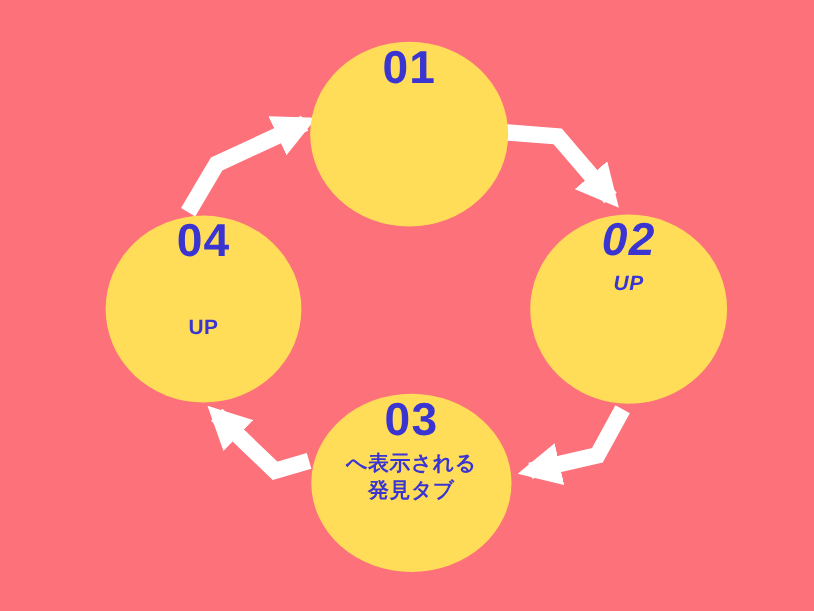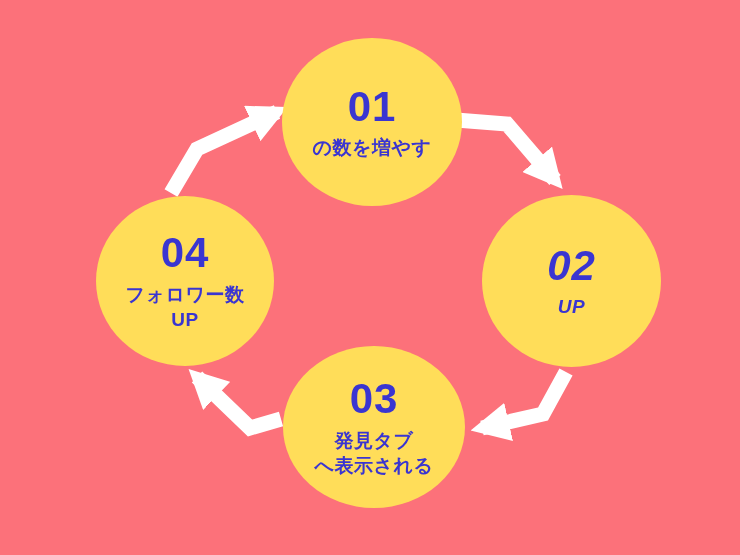--- a/index.html
+++ b/index.html
@@ -34,28 +34,28 @@
     stroke-miterlimit:6;
   }
   .arrowhead{ fill:var(--arrow); }
   .circle{
     position:absolute;
     border-radius:50%;
     background:var(--circle);
     display:flex;
     flex-direction:column;
     align-items:center;
-    justify-content:center;
+    justify-content:flex-start;
     text-align:center;
     color:var(--text);
   }
   .c1{ left:282px; top:38px;  width:180px; height:168px; }
   .c2{ left:482px; top:195px; width:179px; height:172px;font-style:italic; }
-  .c3{ left:283px; top:346px; width:182px; height:162px; }
-  .c4{ left:96px;  top:196px; width:178px; height:170px; }
+  .c3{ left:283px; top:358px; width:182px; height:162px; }
+  .c4{ left:96px;  top:196px; width:178px; height:170px;gap:39px; }
   .num{
     font-size:42px;
     font-weight:bold;
     letter-spacing:1px;
     line-height:1.1;
     margin-bottom:5px;
   }
   .line{
     font-size:19px;
     font-weight:bold;
@@ -76,33 +76,31 @@
       </marker>
     </defs>
     <path class="arrow-shaft" d="M 171 193 L 197 149 L 277 112" marker-end="url(#head)"></path>
     <path class="arrow-shaft" d="M 456 120 L 507 124 L 555 180" marker-end="url(#head)"></path>
     <path class="arrow-shaft" d="M 566 372 L 543 414 L 482 428" marker-end="url(#head)"></path>
     <path class="arrow-shaft" d="M 281 419 L 250 428 L 197 377" marker-end="url(#head)"></path>
   </svg>
 
   <div class="circle c1">
     <div class="num">01</div>
-    <div class="line">の数を増やす</div>
   </div>
 
   <div class="circle c2">
     <div class="num">02</div>
     <div class="line">UP</div>
   </div>
 
   <div class="circle c3">
     <div class="num">03</div>
+    <div class="line">へ表示される</div>
     <div class="line">発見タブ</div>
-    <div class="line">へ表示される</div>
   </div>
 
   <div class="circle c4">
     <div class="num">04</div>
-    <div class="line">フォロワー数</div>
     <div class="line">UP</div>
   </div>
 
 </div>
 
 </body></html>

